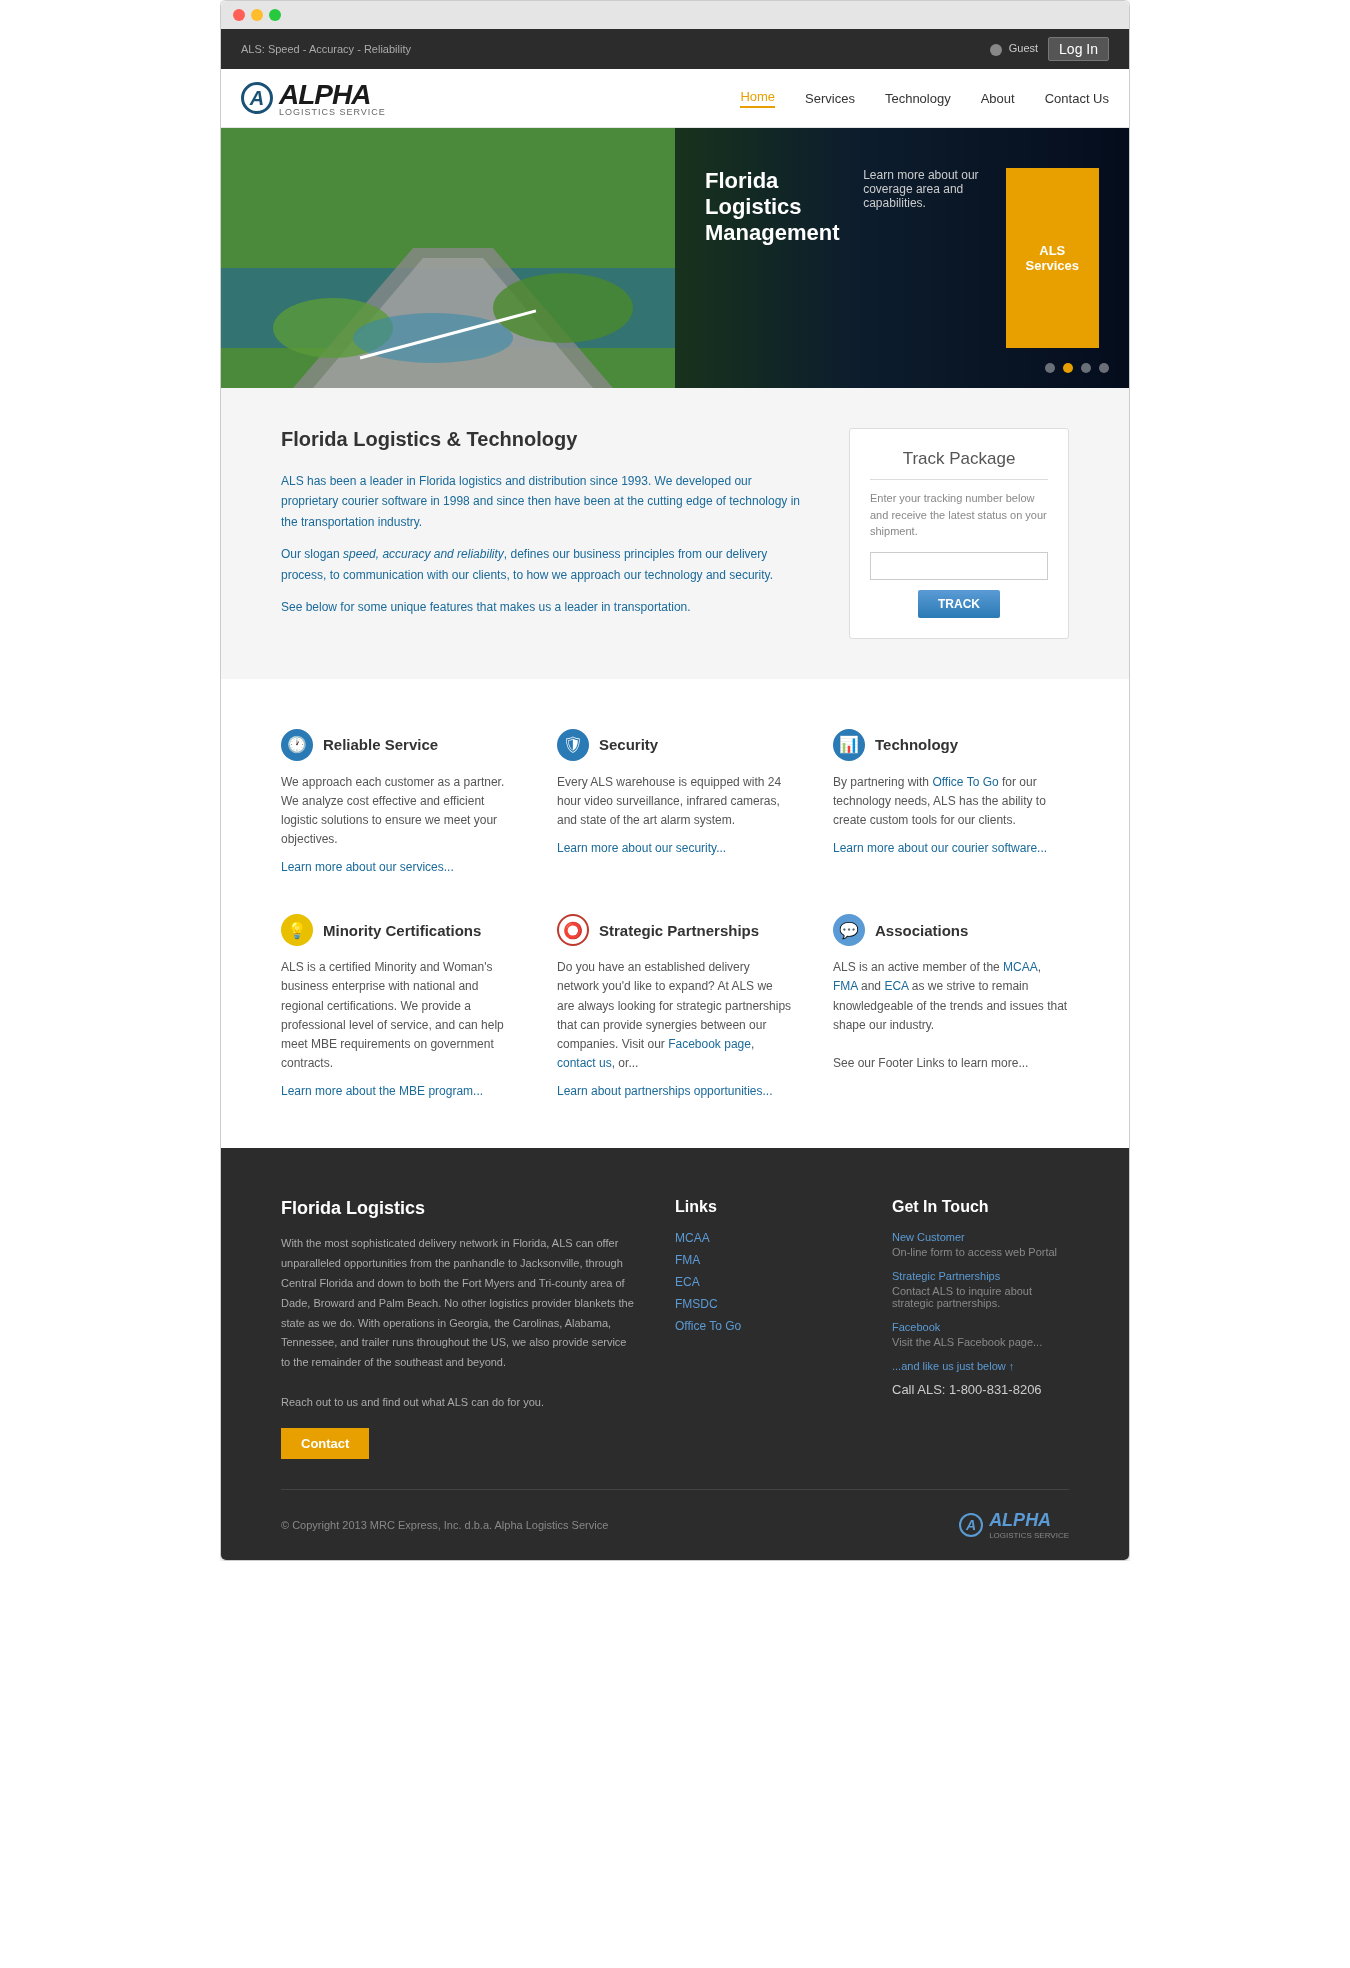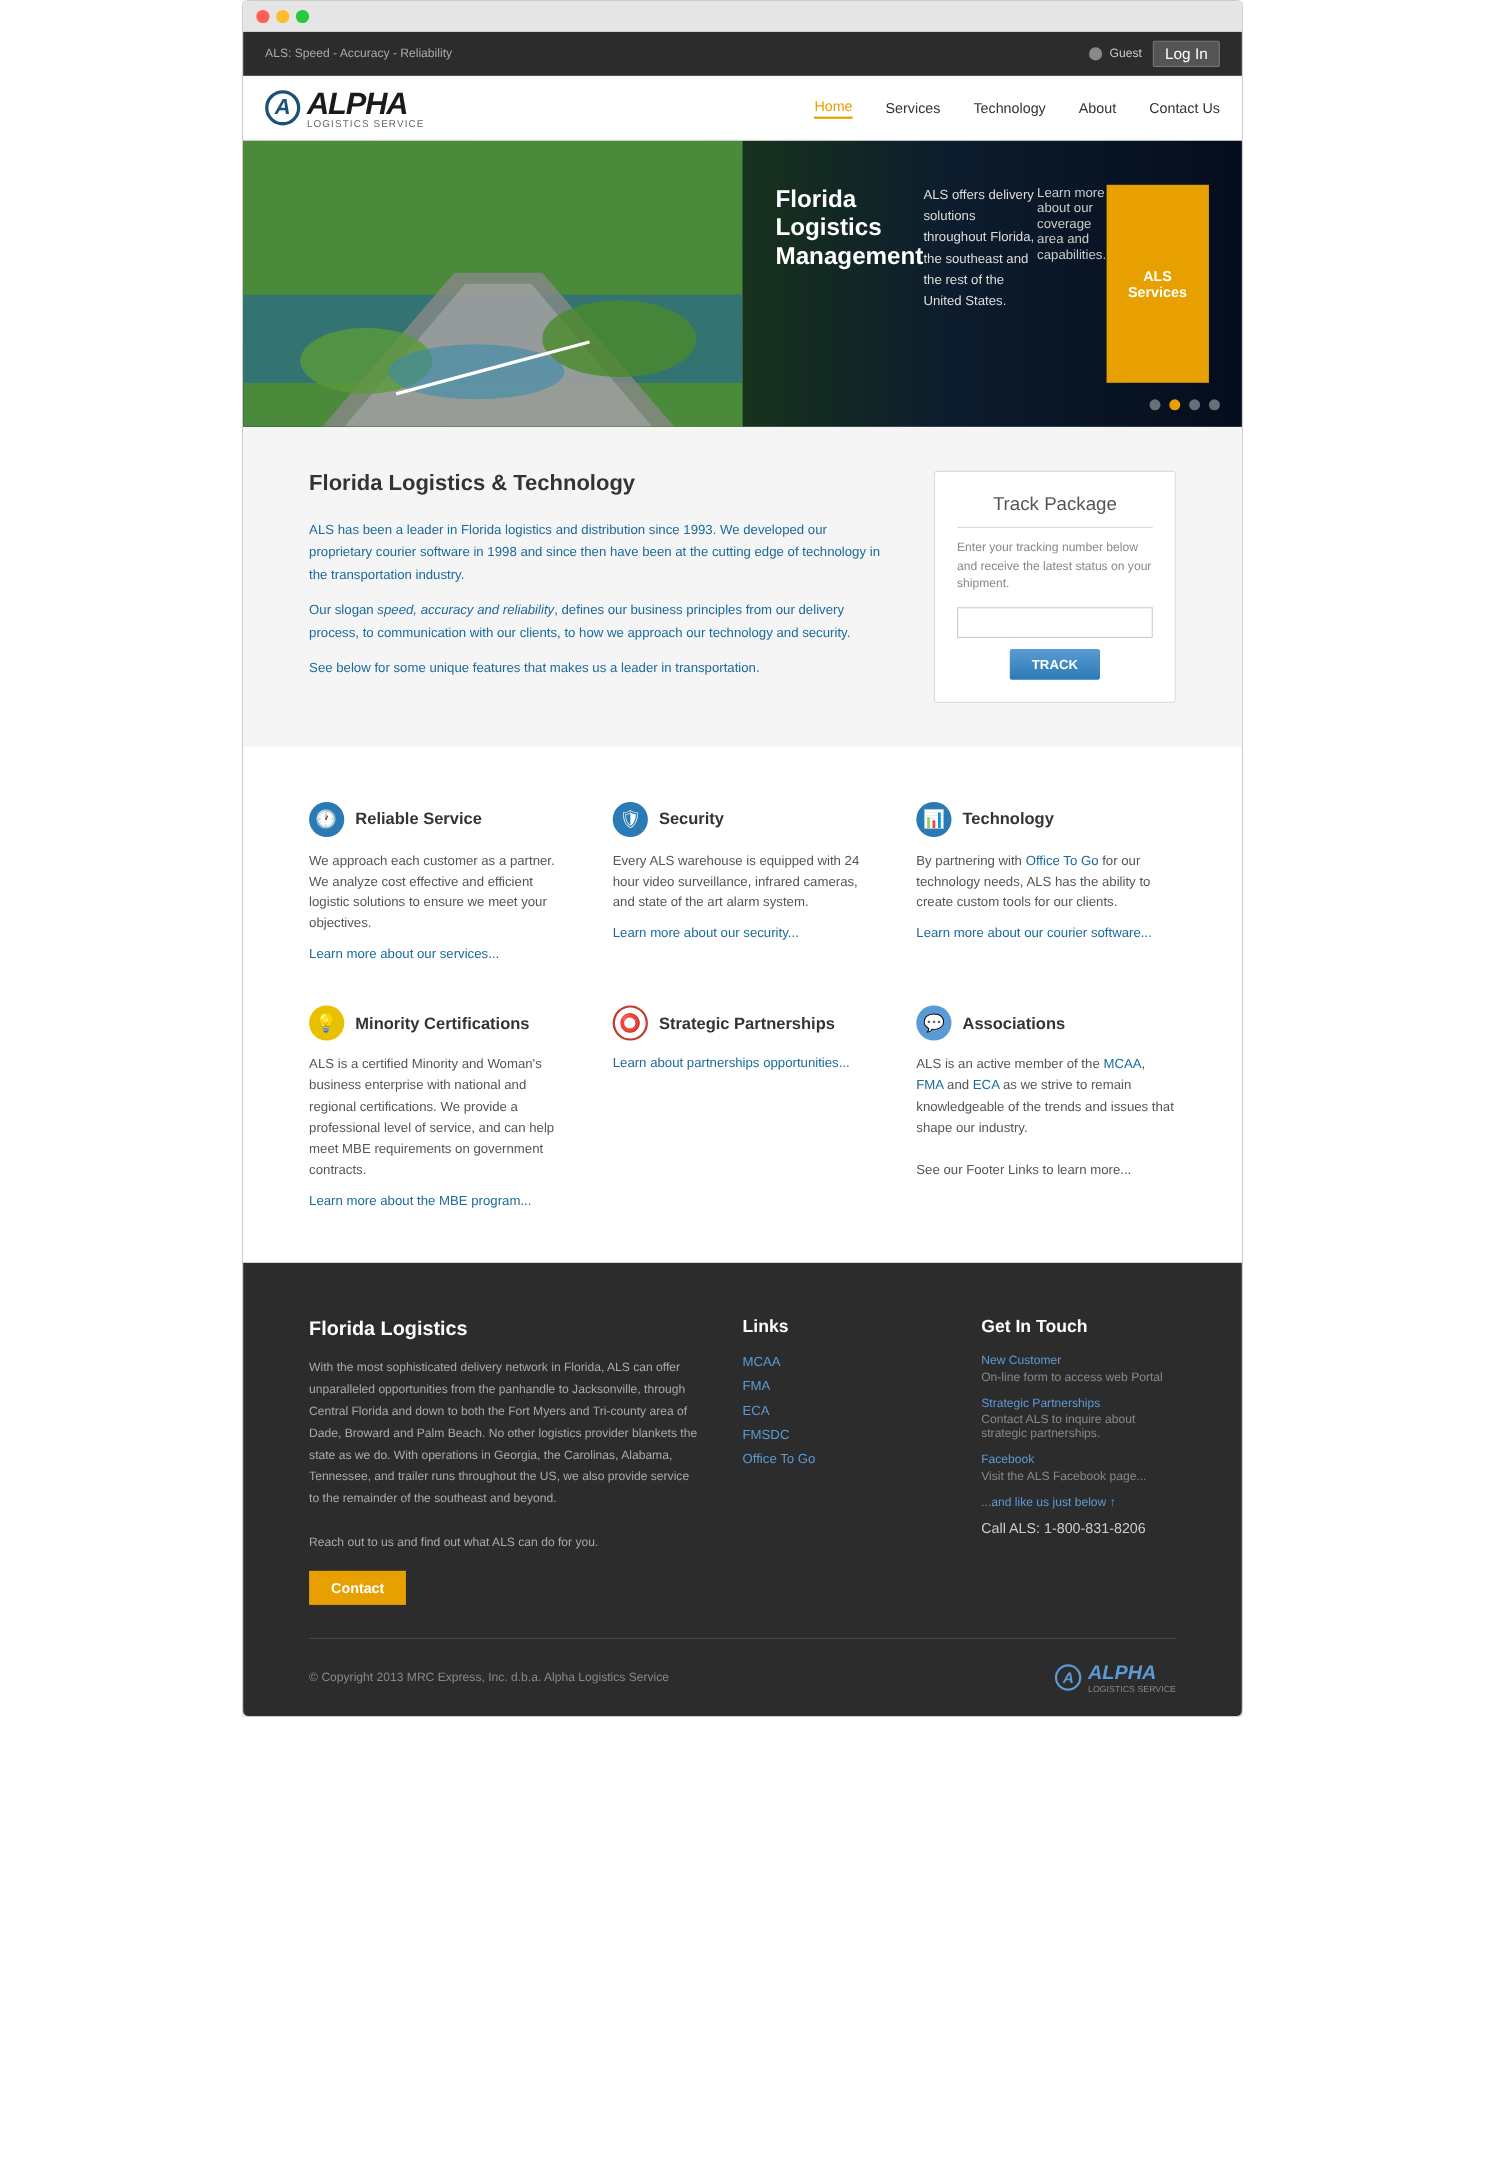--- a/index.html
+++ b/index.html
@@ -346,21 +346,20 @@
 
           <ellipse cx="120" cy="200" rx="60" ry="30" fill="#5a9a3a" opacity="0.8"></ellipse>
           <ellipse cx="350" cy="180" rx="70" ry="35" fill="#4a8a2a" opacity="0.8"></ellipse>
 
           <ellipse cx="220" cy="210" rx="80" ry="25" fill="#3a8aaa" opacity="0.6"></ellipse>
         </svg>
       </div>
     </div>
     <div class="hero-content-side">
       <h1 class="hero-title">Florida Logistics Management</h1>
-      <p class="hero-desc">ALS offers delivery solutions throughout Florida, the southeast and the rest of the United States.</p>
       <p class="hero-sub">Learn more about our coverage area and capabilities.</p>
       <button class="hero-btn">ALS Services</button>
     </div>
     <div class="hero-dots">
       <div class="hero-dot"></div>
       <div class="hero-dot active"></div>
       <div class="hero-dot"></div>
       <div class="hero-dot"></div>
     </div>
   </div>
@@ -420,20 +419,21 @@
         </div>
         <p class="feature-desc">ALS is a certified Minority and Woman's business enterprise with national and regional certifications. We provide a professional level of service, and can help meet MBE requirements on government contracts.</p>
         <a class="feature-link">Learn more about the MBE program...</a>
       </div>
 
       <div class="feature-item">
         <div class="feature-header">
           <div class="feature-icon icon-ring">⭕</div>
           <span class="feature-title">Strategic Partnerships</span>
         </div>
+        <p class="feature-desc">Do you have an established delivery network you'd like to expand? At ALS we are always looking for strategic partnerships that can provide synergies between our companies. Visit our <a class="feature-link">Facebook page</a>, <a class="feature-link">contact us</a>, or...</p>
         <a class="feature-link">Learn about partnerships opportunities...</a>
       </div>
 
       <div class="feature-item">
         <div class="feature-header">
           <div class="feature-icon icon-chat">💬</div>
           <span class="feature-title">Associations</span>
         </div>
         <p class="feature-desc">ALS is an active member of the <a class="feature-link">MCAA</a>, <a class="feature-link">FMA</a> and <a class="feature-link">ECA</a> as we strive to remain knowledgeable of the trends and issues that shape our industry.<br><br>See our Footer Links to learn more...</p>
       </div>

